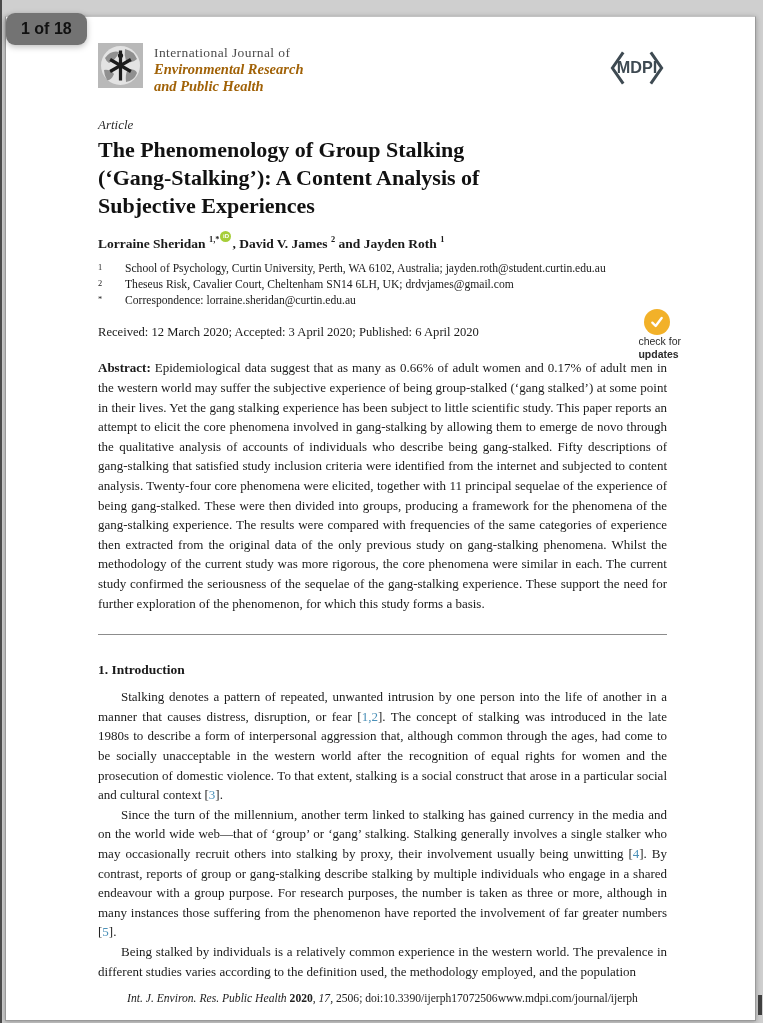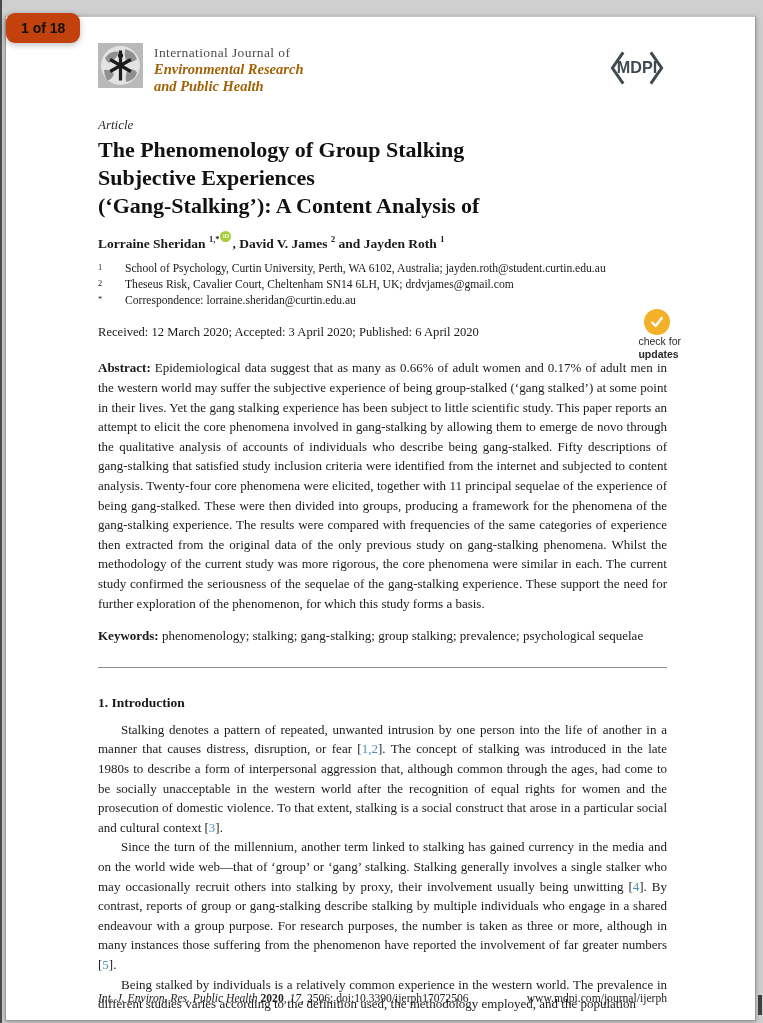--- a/index.html
+++ b/index.html
@@ -12,25 +12,25 @@
   .edge-line{position:absolute;left:0;top:0;width:2px;height:100%;background:#4a4a4a;z-index:5;}
   .corner-mark{position:absolute;right:1px;bottom:8px;width:4px;height:20px;background:#3f3f3f;z-index:5;}
   .page{
     position:absolute;left:5px;top:16px;width:751px;height:1005px;
     background:#ffffff;border:1px solid #9a9a9a;border-top-color:#c2c2c2;
     box-shadow:0 1px 5px rgba(0,0,0,.28);
     box-sizing:border-box;
   }
   .page-indicator{
     position:absolute;left:6px;top:13px;z-index:10;
-    background:#c2410c;border-radius:9px;
+    background:#737373;border-radius:9px;
     box-shadow:0 2px 6px rgba(0,0,0,.25);
     padding:7px 15px;
     font-family:"Liberation Sans","DejaVu Sans",sans-serif;
-    font-size:14px;font-weight:bold;color:#111;
+    font-size:16px;font-weight:bold;color:#111;
   }
   .content{margin:0 88px 0 92px;position:relative;}
 
   
   .header-row{display:flex;justify-content:space-between;align-items:flex-start;padding-top:26px;}
   .journal-brand{display:flex;align-items:flex-start;}
   .journal-logo{width:45px;height:45px;display:block;}
   .journal-name{margin-left:11px;padding-top:2px;}
   .journal-name .line1{font-size:13.5px;color:#4c4c4c;letter-spacing:.4px;}
   .journal-name .line2,.journal-name .line3{
@@ -78,21 +78,21 @@
   .keywords{margin:13px 0 0;font-size:13px;line-height:19.6px;text-align:justify;}
   .rule{border:none;border-top:1px solid #8c8c8c;margin:21px 0 0;}
   .section-heading{margin:27px 0 0;font-size:13.5px;font-weight:bold;}
   .paragraphs{margin-top:9px;}
   .body-para{margin:0;font-size:13px;line-height:19.6px;text-align:justify;text-indent:23px;}
   .cite{color:#4a90b8;cursor:pointer;}
 
   
   .footer{
     position:absolute;left:92px;right:88px;bottom:15px;
-    display:flex;justify-content:space-between;font-size:11.6px;color:#222;
+    display:flex;justify-content:center;font-size:11.6px;color:#222;
   }
   .i{font-style:italic;}
   .b{font-weight:bold;}
   sup{font-size:.62em;}
 </style>
 </head>
 <body>
 
 <div class="edge-line"></div>
 <div class="corner-mark"></div>
@@ -125,22 +125,22 @@
       <svg class="mdpi-logo" width="60" height="38" viewBox="0 0 100 62">
         <path d="M27 5 L9 31 L27 57" fill="none" stroke="#3e4a52" stroke-width="5"></path>
         <path d="M73 5 L91 31 L73 57" fill="none" stroke="#3e4a52" stroke-width="5"></path>
         <text x="50" y="40" text-anchor="middle" font-family="Liberation Sans, sans-serif" font-size="27" font-weight="bold" fill="#3e4a52">MDPI</text>
       </svg>
     </div>
 
     <div class="article-label">Article</div>
     <h1 class="paper-title">
       <span>The Phenomenology of Group Stalking</span>
+      <span>(‘Gang-Stalking’): A Content Analysis of</span>
       <span>Subjective Experiences</span>
-      <span>(‘Gang-Stalking’): A Content Analysis of</span>
     </h1>
 
     <div class="authors"><span>Lorraine Sheridan </span><sup>1,*</sup><span class="orcid-icon"></span><span>, David V. James </span><sup>2</sup><span> and Jayden Roth </span><sup>1</sup></div>
 
     <div class="affils">
       <div class="affil-row">
         <span class="affil-marker">1</span>
         <span>School of Psychology, Curtin University, Perth, WA 6102, Australia; jayden.roth@student.curtin.edu.au</span>
       </div>
       <div class="affil-row">
@@ -163,21 +163,20 @@
         </span>
         <span class="check-text">
           <span class="l1" style="display:block;">check for</span>
           <span class="l2" style="display:block;">updates</span>
         </span>
       </div>
     </div>
 
     <p class="abstract"><b>Abstract:</b> <span>Epidemiological data suggest that as many as 0.66% of adult women and 0.17% of adult men in the western world may suffer the subjective experience of being group-stalked (‘gang stalked’) at some point in their lives. Yet the gang stalking experience has been subject to little scientific study. This paper reports an attempt to elicit the core phenomena involved in gang-stalking by allowing them to emerge de novo through the qualitative analysis of accounts of individuals who describe being gang-stalked. Fifty descriptions of gang-stalking that satisfied study inclusion criteria were identified from the internet and subjected to content analysis. Twenty-four core phenomena were elicited, together with 11 principal sequelae of the experience of being gang-stalked. These were then divided into groups, producing a framework for the phenomena of the gang-stalking experience. The results were compared with frequencies of the same categories of experience then extracted from the original data of the only previous study on gang-stalking phenomena. Whilst the methodology of the current study was more rigorous, the core phenomena were similar in each. The current study confirmed the seriousness of the sequelae of the gang-stalking experience. These support the need for further exploration of the phenomenon, for which this study forms a basis.</span></p>
 
-    <p class="keywords"><b>Keywords:</b> <span>phenomenology; stalking; gang-stalking; group stalking; prevalence; psychological sequelae</span></p>
 
     <hr class="rule">
 
     <div class="section-heading">1. Introduction</div>
     <div class="paragraphs">
         <p class="body-para"><span>Stalking denotes a pattern of repeated, unwanted intrusion by one person into the life of another in a manner that causes distress, disruption, or fear [</span><span class="cite">1,2</span><span>]. The concept of stalking was introduced in the late 1980s to describe a form of interpersonal aggression that, although common through the ages, had come to be socially unacceptable in the western world after the recognition of equal rights for women and the prosecution of domestic violence. To that extent, stalking is a social construct that arose in a particular social and cultural context [</span><span class="cite">3</span><span>].</span></p>
         <p class="body-para"><span>Since the turn of the millennium, another term linked to stalking has gained currency in the media and on the world wide web—that of ‘group’ or ‘gang’ stalking. Stalking generally involves a single stalker who may occasionally recruit others into stalking by proxy, their involvement usually being unwitting [</span><span class="cite">4</span><span>]. By contrast, reports of group or gang-stalking describe stalking by multiple individuals who engage in a shared endeavour with a group purpose. For research purposes, the number is taken as three or more, although in many instances those suffering from the phenomenon have reported the involvement of far greater numbers [</span><span class="cite">5</span><span>].</span></p>
         <p class="body-para"><span>Being stalked by individuals is a relatively common experience in the western world. The prevalence in different studies varies according to the definition used, the methodology employed, and the population</span></p>
       </div>
 

